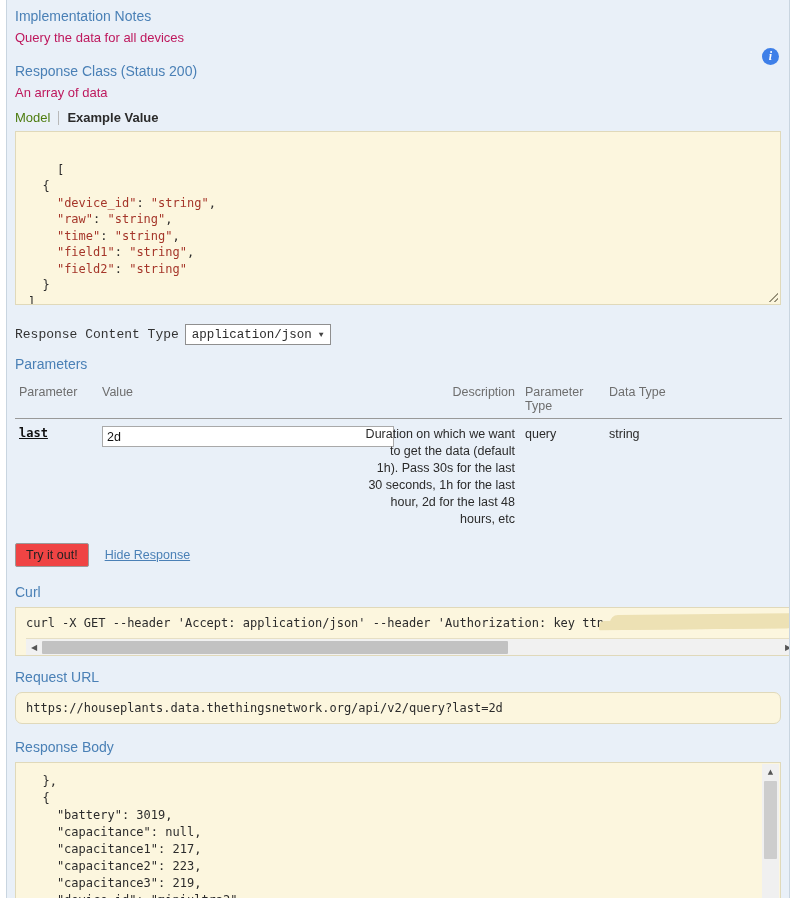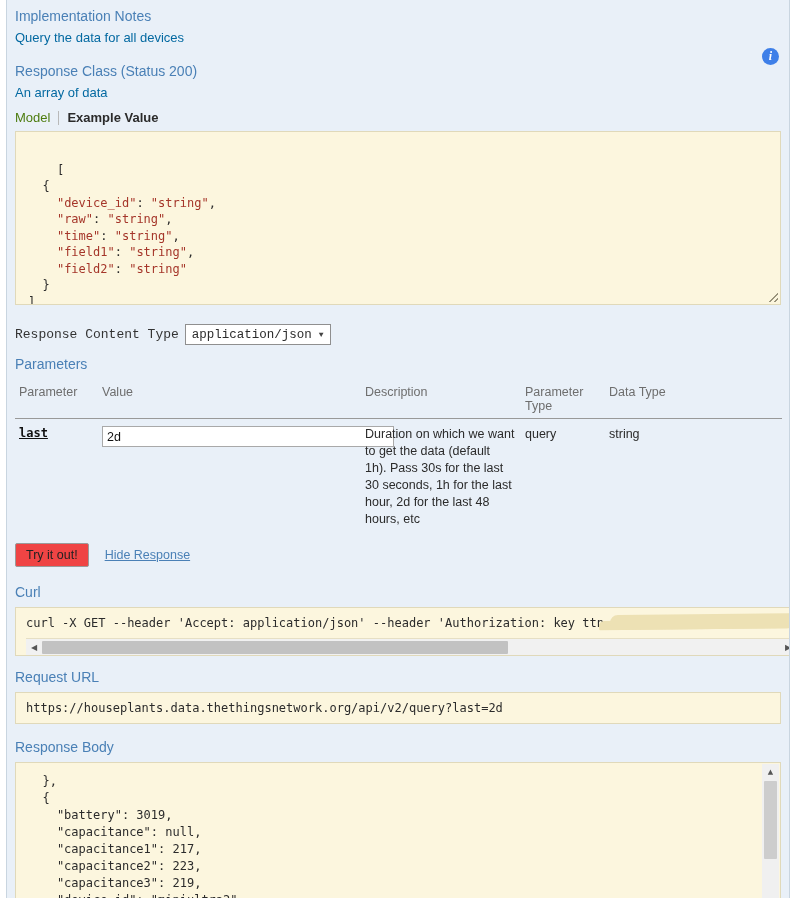--- a/index.html
+++ b/index.html
@@ -20,21 +20,21 @@
 
   h4.sec-heading {
     color: #4a80b6;
     font-size: 14px;
     font-weight: 400;
     line-height: 18px;
     margin: 16px 0 5px 0;
   }
   h4.first { margin-top: 0; }
 
-  .plain-text { font-size: 13px; line-height: 16px; color: #0369a1; }
+  .plain-text { font-size: 13px; line-height: 16px; color: #be185d; }
 
   .heading-row { display: flex; align-items: flex-start; justify-content: space-between; }
 
   .info-icon {
     width: 17px; height: 17px; border-radius: 50%;
     background: #3e7fe8; color: #fff;
     font-family: "Liberation Serif", serif; font-weight: 700; font-style: italic;
     font-size: 12px; line-height: 17px; text-align: center;
     margin-top: 2px; margin-right: 2px;
     flex: 0 0 auto; cursor: pointer;
@@ -85,21 +85,21 @@
     font-size: 12.5px; color: #2b2b2b; cursor: pointer;
   }
   .select-box .caret { font-size: 8px; margin-left: 7px; color: #444; }
 
   
   .param-table { margin-top: 8px; width: 767px; font-size: 12.5px; }
   .pt-header { display: flex; color: #6e6e6e; padding: 4px 0 5px 0; border-bottom: 1px solid #999; }
   .pt-row { display: flex; padding-top: 7px; }
   .col-param { width: 87px; padding-left: 4px; }
   .col-value { width: 263px; }
-  .col-desc  { width: 160px; padding-right: 10px; }
+  .col-desc  { width: 160px; padding-right: 10px; text-align: right; }
   .col-ptype { width: 84px; }
   .col-dtype { flex: 1; }
   .param-name { font-family: "DejaVu Sans Mono", monospace; font-size: 12px; font-weight: 700; color: #111; text-decoration: underline; }
   .value-input {
     width: 292px; height: 21px;
     border: 1px solid #a9a9a9; background: #fff;
     font-family: "Liberation Sans", sans-serif; font-size: 12.5px; color: #111;
     padding: 1px 4px;
   }
   .desc-text { font-size: 12.5px; line-height: 17px; color: #2b2b2b; }
@@ -143,21 +143,21 @@
     font-family: "DejaVu Sans", sans-serif;
   }
   .h-arrow.right { position: absolute; right: 0; }
   .h-thumb {
     position: absolute; left: 16px; width: 466px; height: 13px;
     background: #c2c2c2; border-radius: 1px; cursor: grab;
   }
 
   .url-box {
     margin-top: 6px; width: 766px;
-    padding: 8px 10px; line-height: 14px; white-space: nowrap; overflow: hidden;
+    padding: 8px 10px; line-height: 14px; white-space: nowrap; overflow: hidden; border-radius: 7px;
   }
 
   .response-box {
     position: relative;
     margin-top: 6px; width: 766px; height: 260px;
     overflow: hidden;
   }
   .response-pre {
     padding: 10px 24px 10px 12px;
     line-height: 17px;

